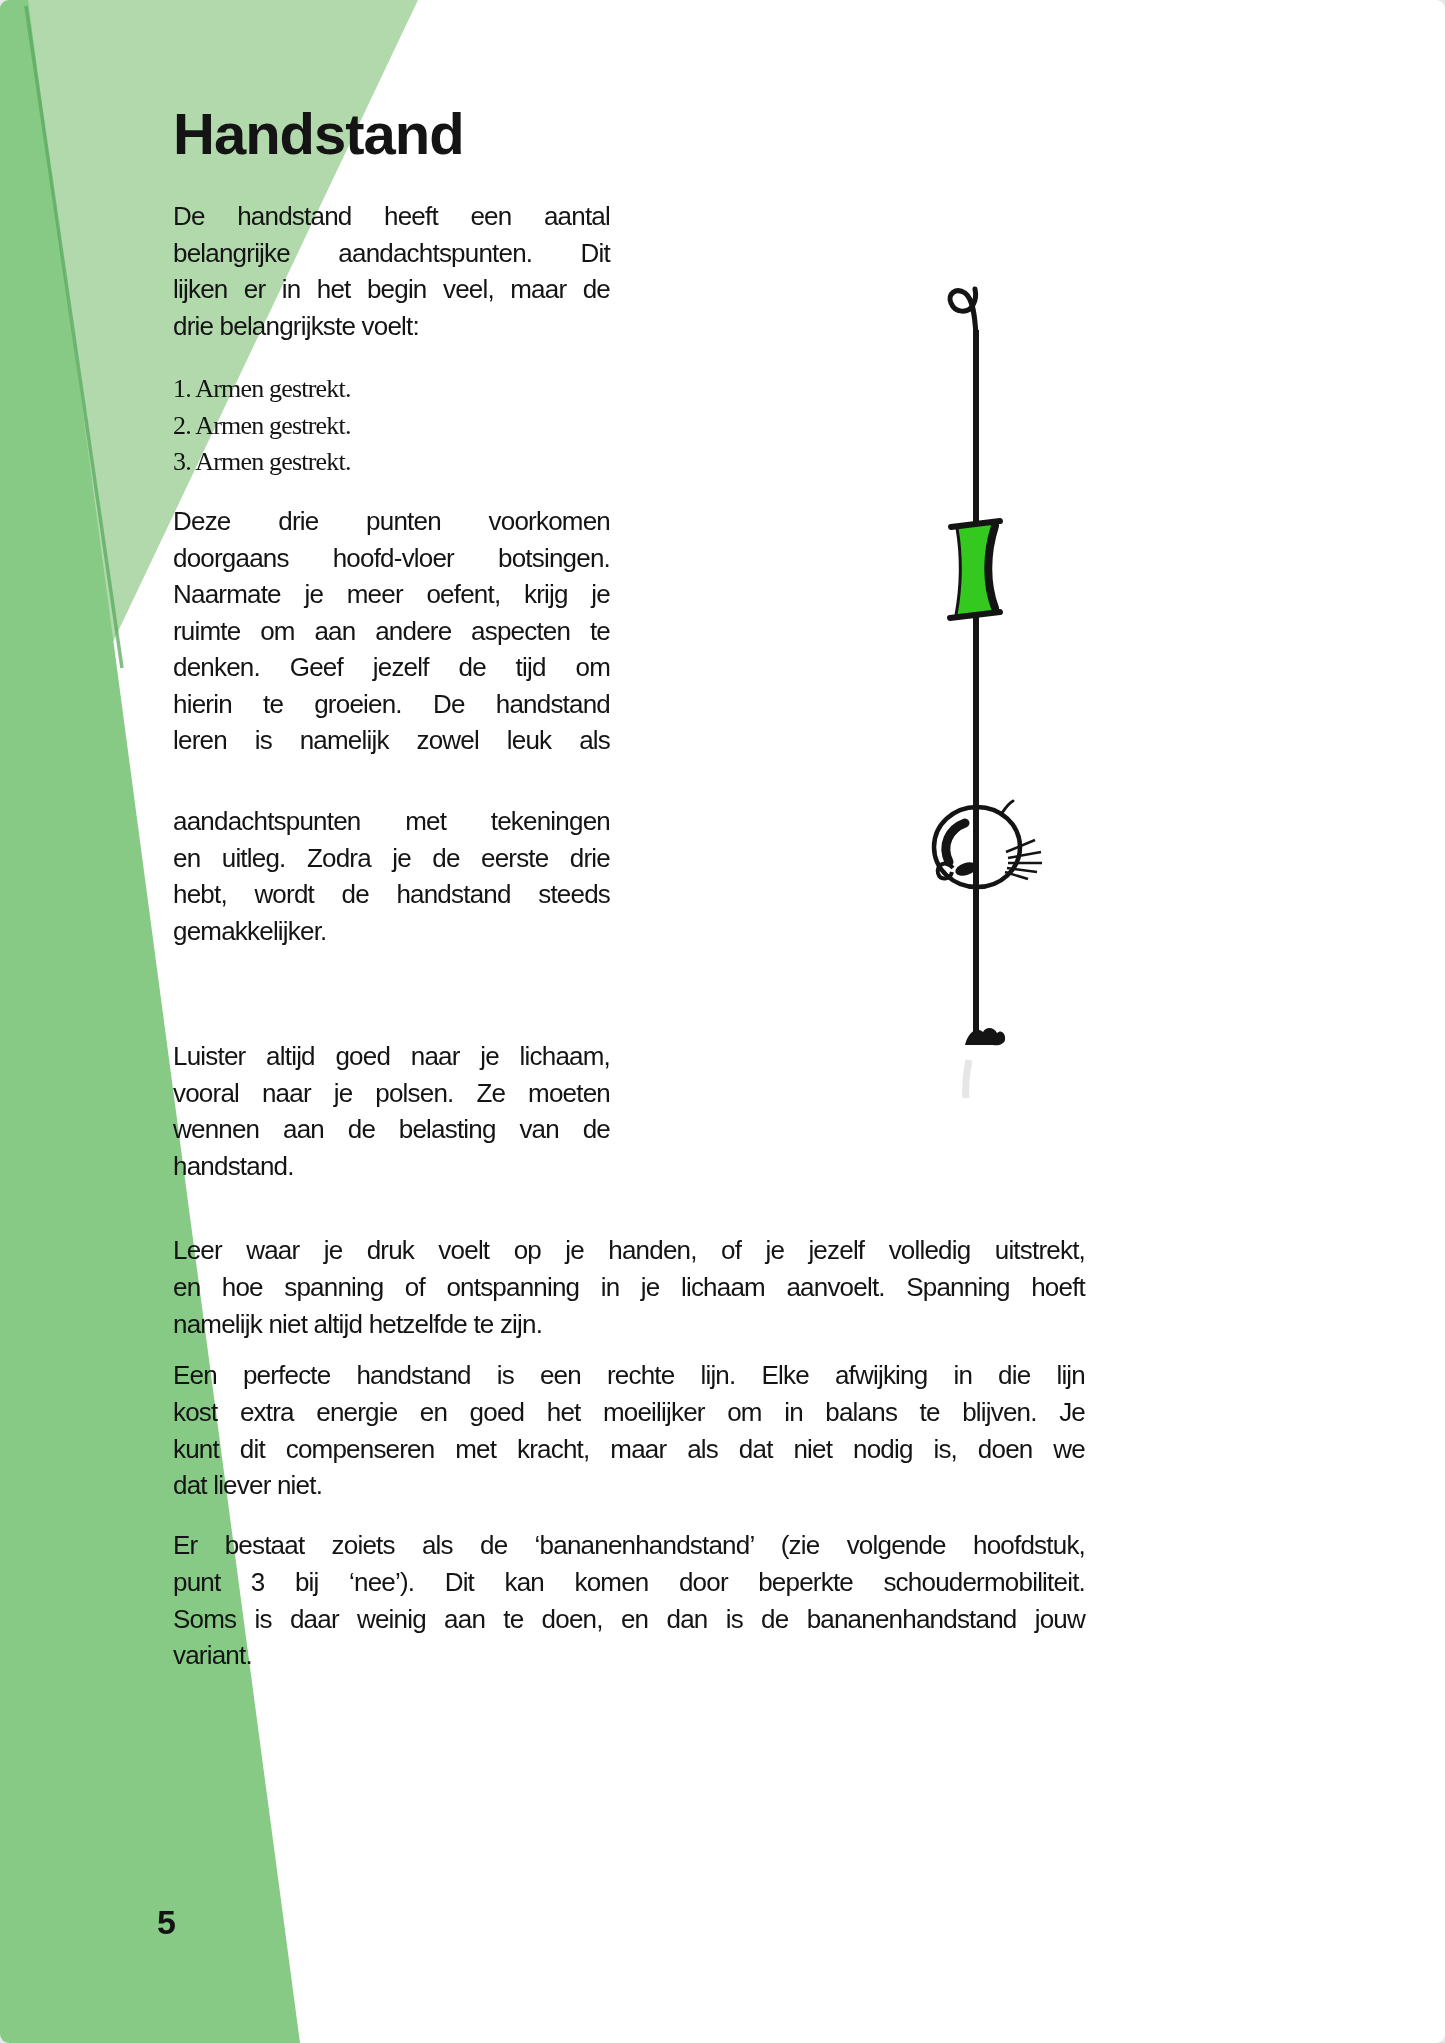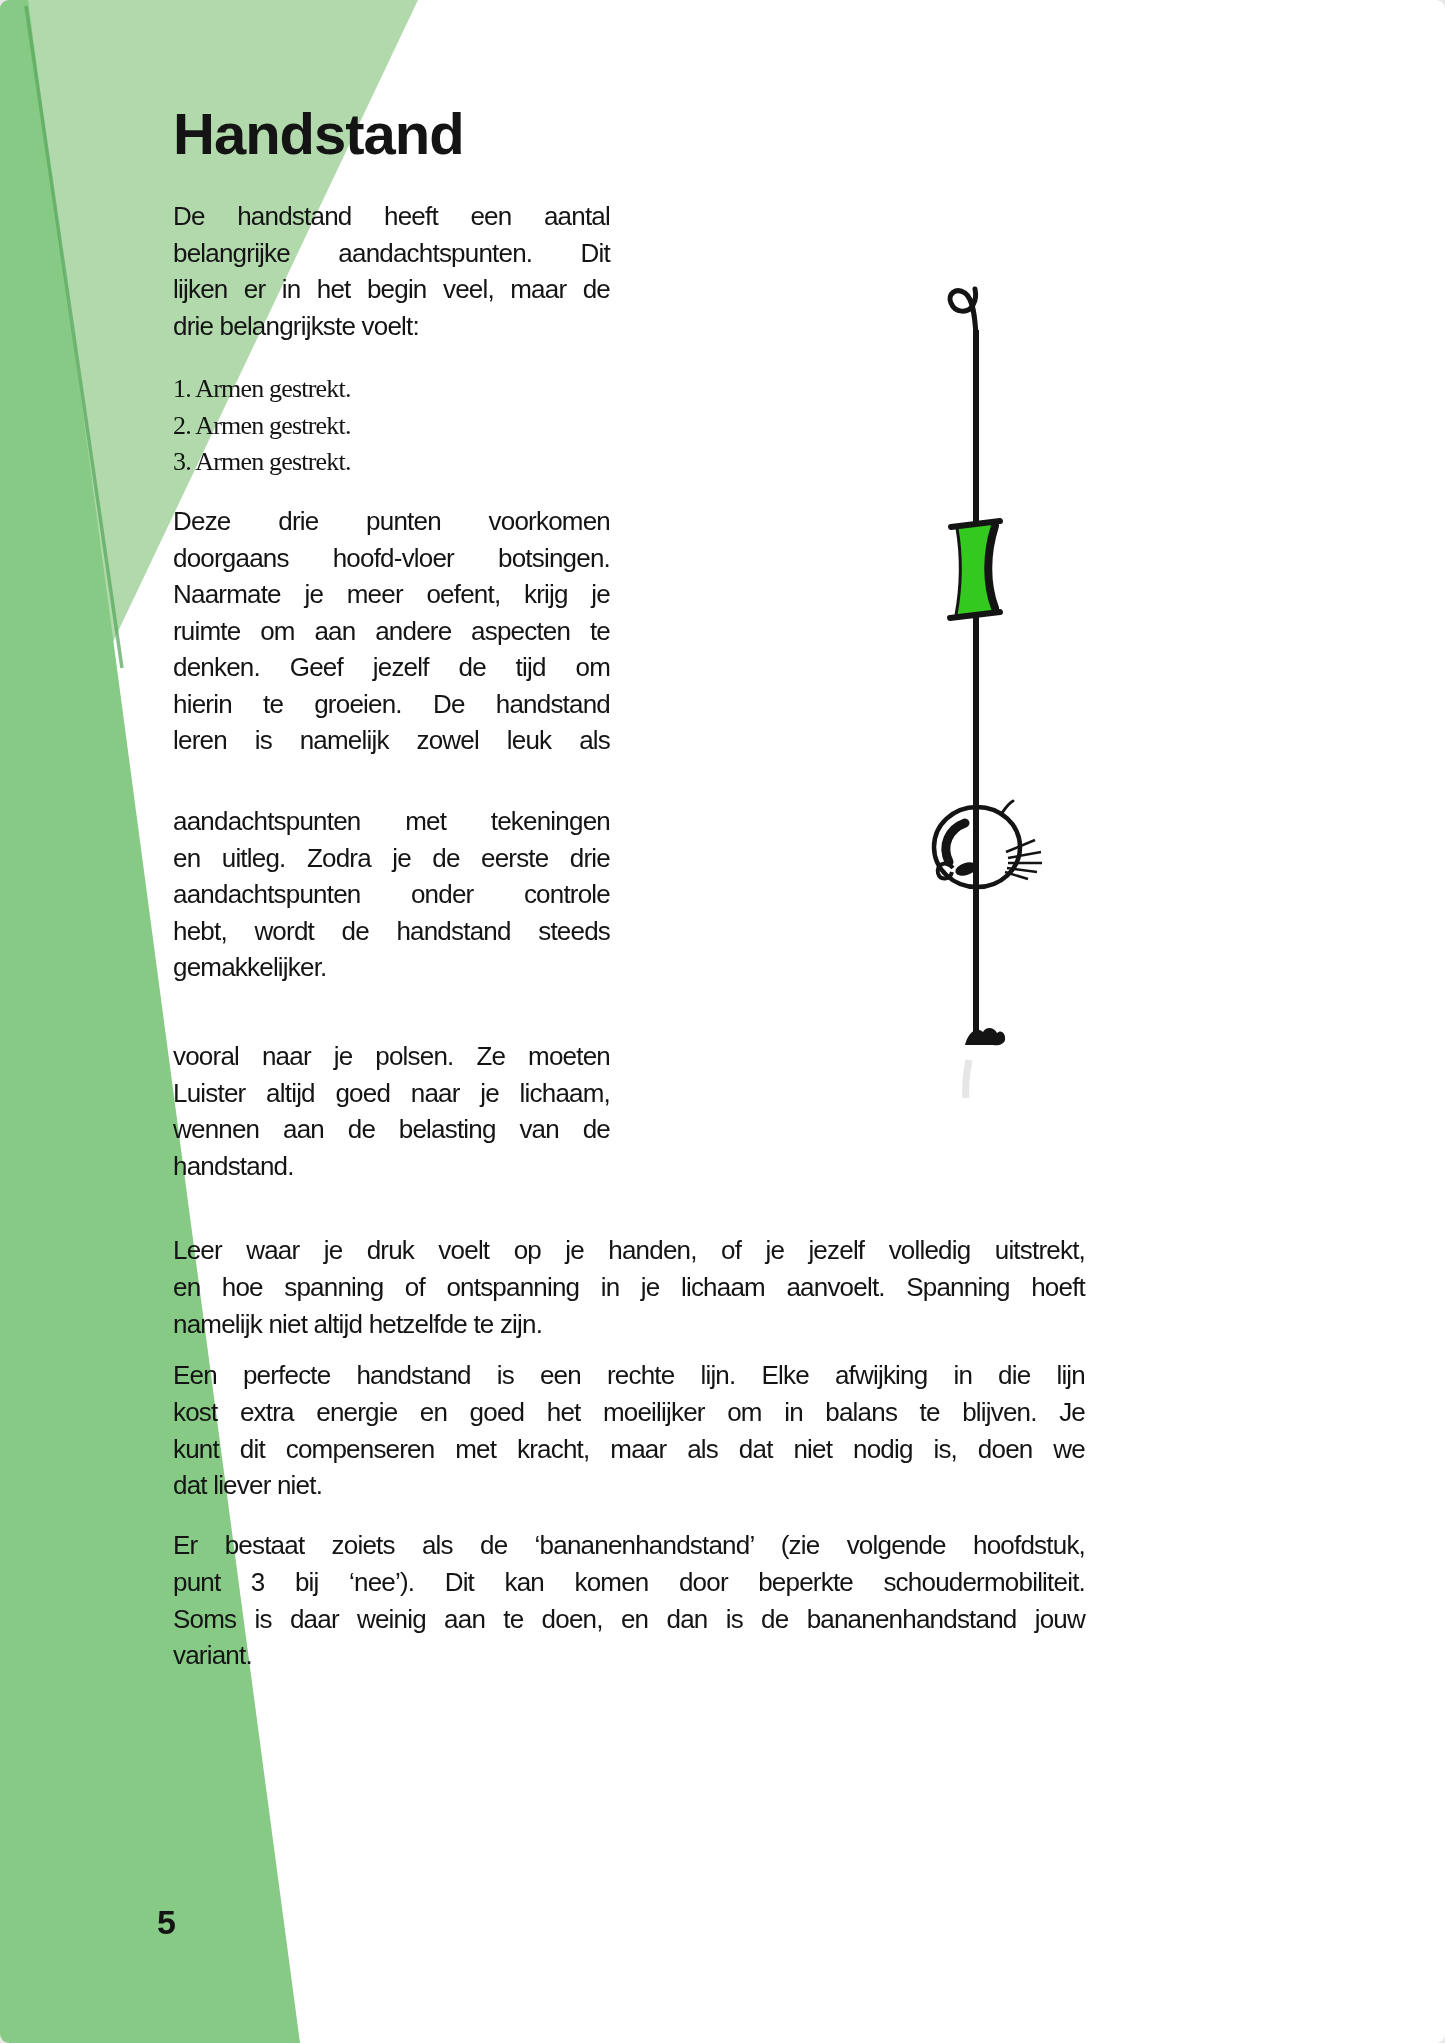--- a/index.html
+++ b/index.html
@@ -67,27 +67,26 @@
       <div class="line">doorgaans hoofd-vloer botsingen.</div>
       <div class="line">Naarmate je meer oefent, krijg je</div>
       <div class="line">ruimte om aan andere aspecten te</div>
       <div class="line">denken. Geef jezelf de tijd om</div>
       <div class="line">hierin te groeien. De handstand</div>
       <div class="line">leren is namelijk zowel leuk als</div>
     </div>
   <div class="para col-narrow pos-next">
       <div class="line">aandachtspunten met tekeningen</div>
       <div class="line">en uitleg. Zodra je de eerste drie</div>
-      <div class="line">aandachtspunten onder controle</div>
       <div class="line">hebt, wordt de handstand steeds</div>
       <div class="line line-last">gemakkelijker.</div>
     </div>
   <div class="para col-narrow pos-listen">
+      <div class="line">Luister altijd goed naar je lichaam,</div>
       <div class="line">vooral naar je polsen. Ze moeten</div>
-      <div class="line">Luister altijd goed naar je lichaam,</div>
       <div class="line">wennen aan de belasting van de</div>
       <div class="line line-last">handstand.</div>
     </div>
 
   <div class="para col-wide pos-pressure">
       <div class="line">Leer waar je druk voelt op je handen, of je jezelf volledig uitstrekt,</div>
       <div class="line">en hoe spanning of ontspanning in je lichaam aanvoelt. Spanning hoeft</div>
       <div class="line line-last">namelijk niet altijd hetzelfde te zijn.</div>
     </div>
   <div class="para col-wide pos-straight">

